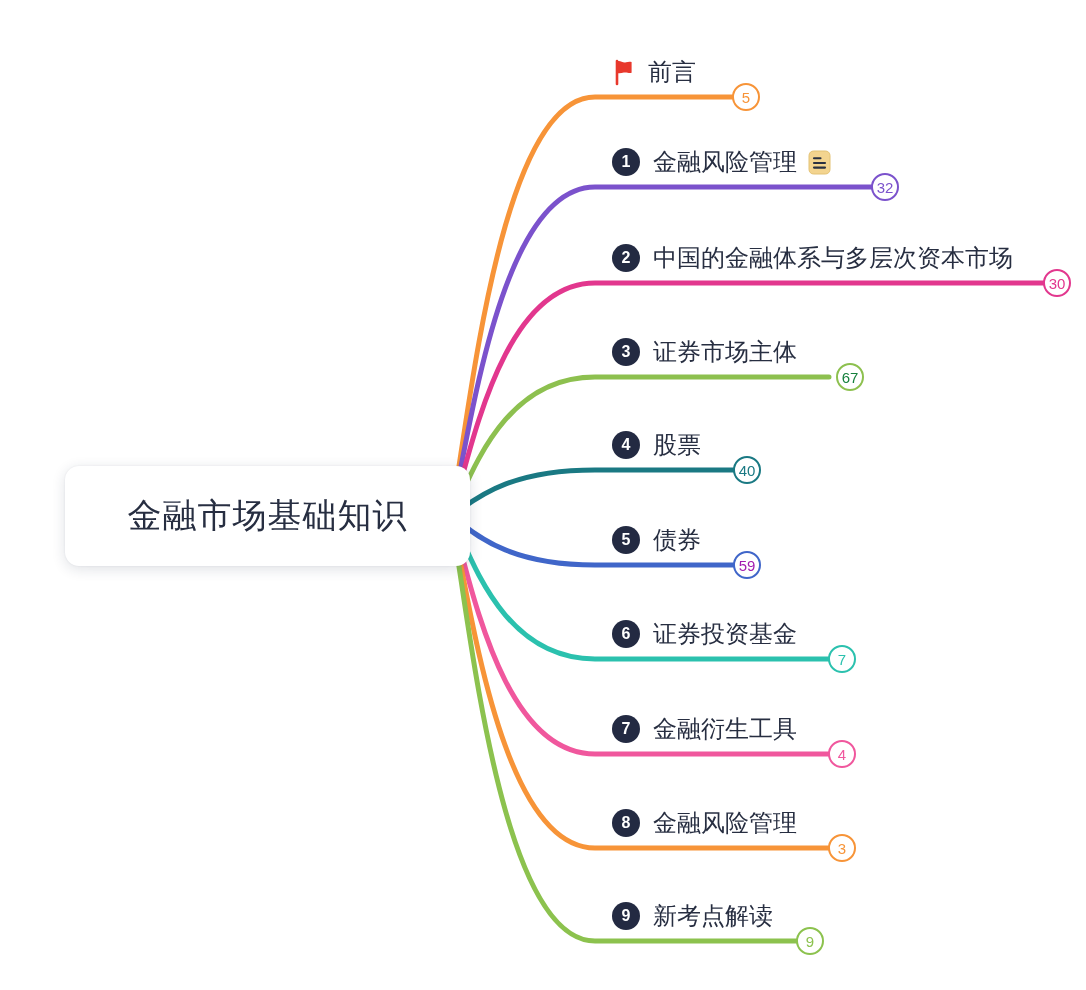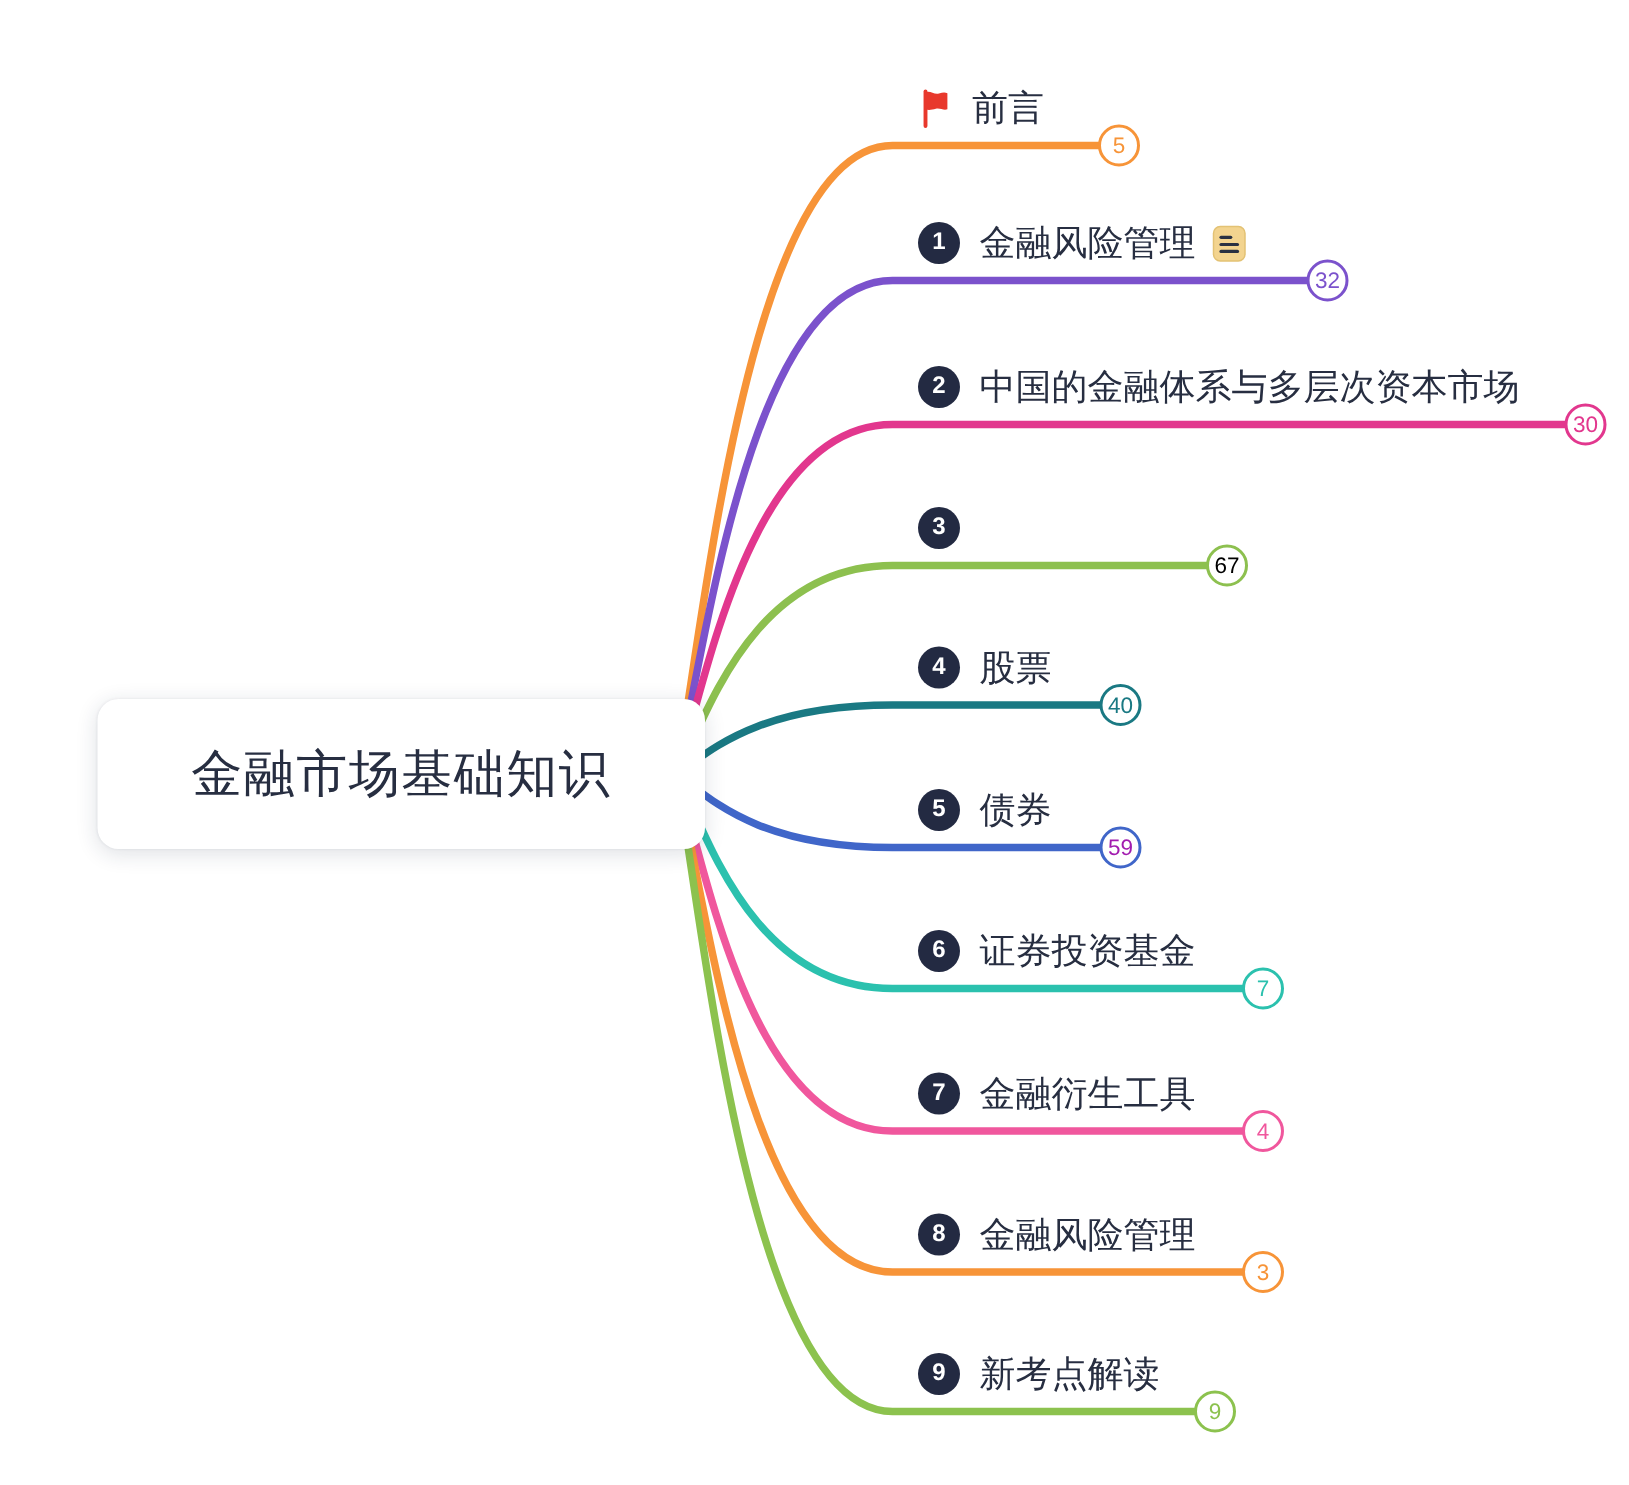--- a/index.html
+++ b/index.html
@@ -77,22 +77,23 @@
         </span>
       </div>
       <div class="badge" style="left: 871px; top: 173px; border-color: rgb(123, 82, 204); color: rgb(123, 82, 204);">32</div>
       <div class="branch" style="left: 612px; top: 236px;">
         <span class="numchip">2</span>
         <span class="label">中国的金融体系与多层次资本市场</span>
       </div>
       <div class="badge" style="left: 1043px; top: 269px; border-color: rgb(226, 55, 142); color: rgb(226, 55, 142);">30</div>
       <div class="branch" style="left: 612px; top: 330px;">
         <span class="numchip">3</span>
+        <span class="label">证券市场主体</span>
       </div>
-      <div class="badge" style="left: 804px; top: 363px; border-color: rgb(141, 192, 79); color: #000000; text-align: center;">67</div>
+      <div class="badge" style="left: 836px; top: 363px; border-color: rgb(141, 192, 79); color: #15803d; text-align: center;">67</div>
       <div class="branch" style="left: 612px; top: 423px;">
         <span class="numchip">4</span>
         <span class="label">股票</span>
       </div>
       <div class="badge" style="left: 733px; top: 456px; border-color: rgb(26, 121, 131); color: rgb(26, 121, 131);">40</div>
       <div class="branch" style="left: 612px; top: 518px;">
         <span class="numchip">5</span>
         <span class="label">债券</span>
       </div>
       <div class="badge" style="left: 733px; top: 551px; border-color: rgb(64, 102, 201); color: #a21caf;">59</div>

